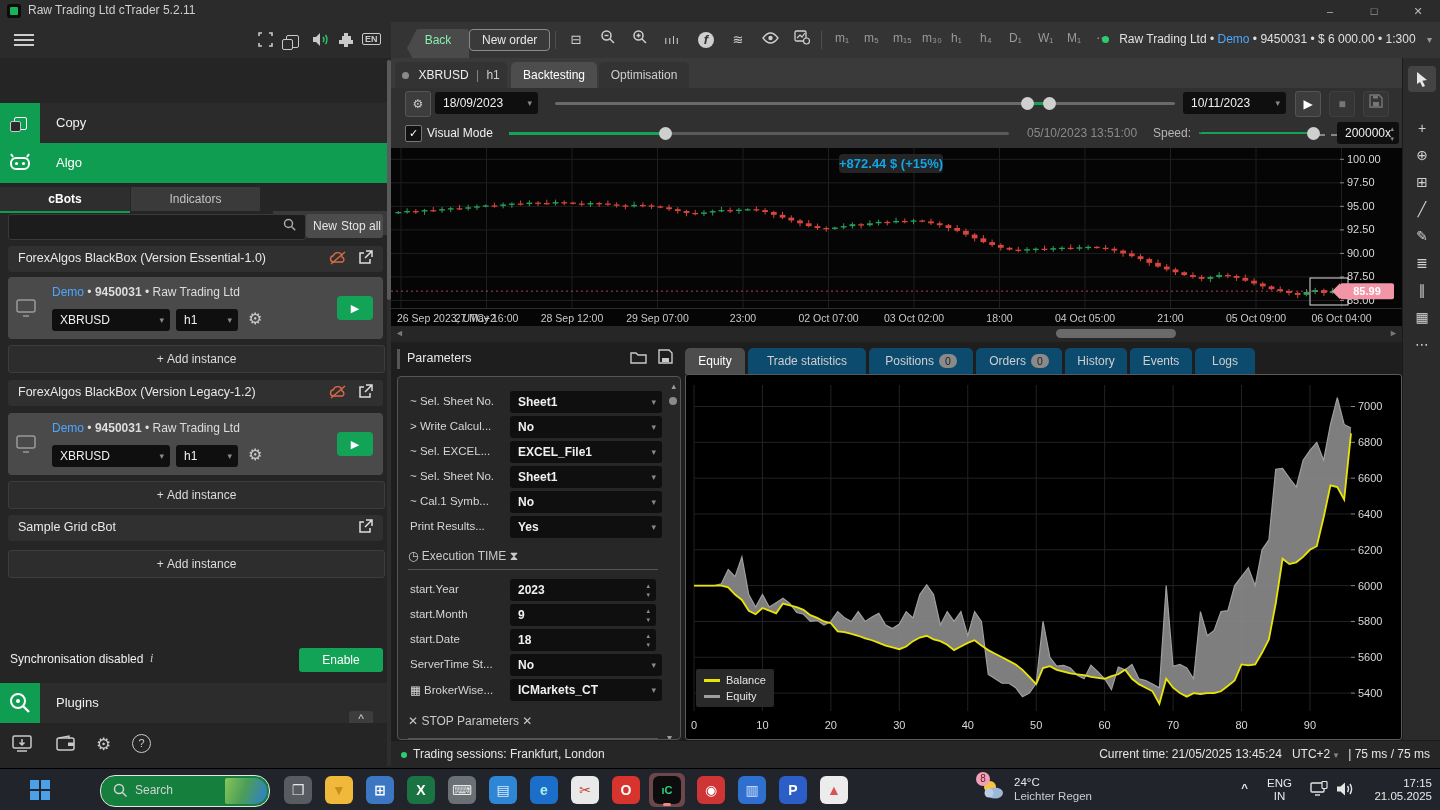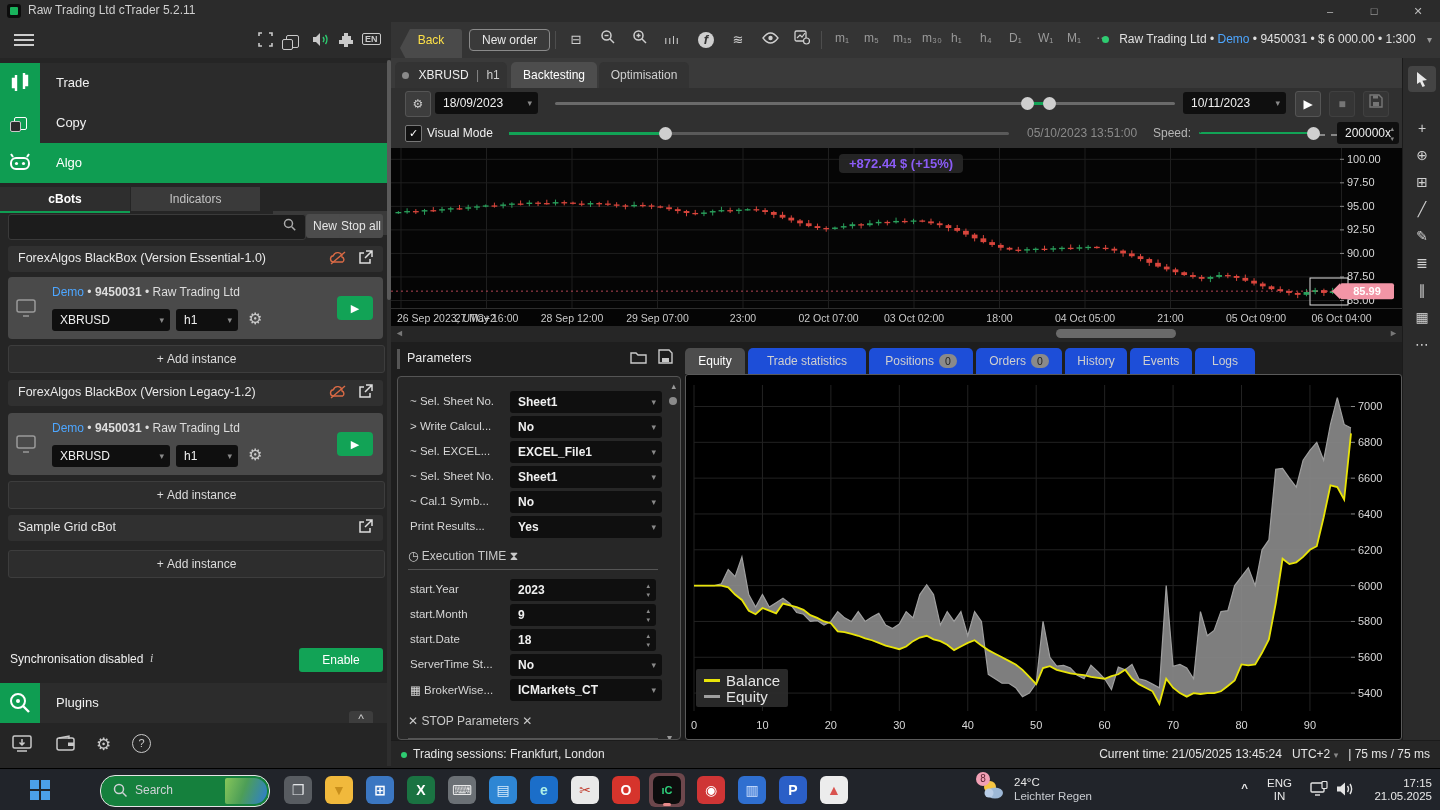--- a/index.html
+++ b/index.html
@@ -13,21 +13,21 @@
   #appicon{position:absolute;left:7px;top:4px;width:14px;height:14px;background:#0c0c0c;border-radius:3px;}
   #appicon i{position:absolute;left:3px;top:3px;width:8px;height:8px;background:#19b35c;border-radius:1px;}
   .wbtn{position:absolute;top:0;width:44px;height:22px;text-align:center;line-height:22px;color:#bbb;font-size:11px;}
   
   #topbar-left{left:0;top:22px;width:391px;height:36px;background:#2b2b2b;}
   #topbar-main{left:391px;top:22px;width:1049px;height:36px;background:#343434;}
   .hamb{position:absolute;left:14px;top:12px;width:20px;height:2px;background:#ccc;box-shadow:0 5px 0 #ccc,0 10px 0 #ccc;}
   .dblsq{position:relative;width:11px;height:11px;border:1.5px solid #c9c9c9;border-radius:2px;}
   .dblsq:after{content:"";position:absolute;left:-5px;top:3px;width:9px;height:9px;border:1.5px solid #c9c9c9;border-radius:2px;background:#2b2b2b;}
   .enbox{border:1.5px solid #c9c9c9;border-radius:2px;font-size:9px;padding:0 2px;color:#c9c9c9;font-weight:bold;}
-  #backbtn{position:absolute;left:9px;top:7px;width:62px;height:38px;background:#4a4a4a;color:#fde047;
+  #backbtn{position:absolute;left:16px;top:7px;width:62px;height:38px;background:#4a4a4a;color:#86efac;
     clip-path:polygon(16% 0,100% 0,100% 100%,16% 100%,0 50%);text-align:center;line-height:22px;border-radius:3px;}
   #neworder{position:absolute;left:78px;top:7px;height:20px;border:1px solid #8a8a8a;border-radius:4px;padding:0 12px;line-height:20px;color:#e8e8e8;background:#3a3a3a;}
   .tbico{position:absolute;top:7px;width:26px;height:22px;text-align:center;line-height:22px;color:#cfcfcf;font-size:13px;}
   .tbsep{position:absolute;top:9px;width:1px;height:18px;background:#4d4d4d;}
   .tf{position:absolute;top:9px;color:#9a9a9a;font-size:12px;}
   #account{position:absolute;right:8px;top:10px;color:#e0e0e0;font-size:12px;white-space:nowrap;}
   #account .dot{display:inline-block;width:7px;height:7px;border-radius:50%;background:#2ecc71;margin-right:7px;}
   #account .demo{color:#4da6ff;}
   #account .car{color:#999;margin-left:8px;font-size:10px;}
   
@@ -62,42 +62,42 @@
   .mtab{position:absolute;top:4px;height:26px;line-height:26px;border-radius:5px 5px 0 0;color:#cfcfcf;text-align:center;}
   .mtab.active{background:#4d4d4d;color:#fff;}
   #ctrlrow{left:391px;top:88px;width:1011px;height:30px;background:#303030;}
   #visrow{left:391px;top:118px;width:1011px;height:30px;background:#303030;}
   .sqbtn{position:absolute;width:24px;height:24px;background:#3d3d3d;border:1px solid #555;border-radius:3px;text-align:center;line-height:24px;color:#ccc;}
   .track{position:absolute;height:3px;background:#5a5a5a;border-radius:2px;}
   .knob{position:absolute;width:13px;height:13px;border-radius:50%;background:#cfcfcf;top:-5px;}
   .spin{position:absolute;height:22px;background:#0f0f0f;border-radius:3px;color:#f0f0f0;line-height:22px;}
   .spin .ar{position:absolute;right:5px;top:0;height:22px;color:#888;font-size:7px;line-height:10px;padding-top:2px;}
   #chart{left:391px;top:148px;width:1011px;height:160px;background:#050505;overflow:hidden;}
-  #annot{position:absolute;left:448px;top:6px;background:rgba(40,40,40,.9);border-radius:4px;color:#8b5cf6;font-weight:bold;font-size:13px;padding:2px 10px;}
+  #annot{position:absolute;left:448px;top:6px;background:rgba(40,40,40,.9);border-radius:4px;color:#0ea5e9;font-weight:bold;font-size:13px;padding:2px 0;}
   #xaxis{left:391px;top:308px;width:1011px;height:18px;background:#050505;border-top:1px solid #2e2e2e;overflow:hidden;}
   .xlab{position:absolute;top:3px;color:#c9c9c9;font-size:10.5px;white-space:nowrap;}
   #hscroll{left:391px;top:326px;width:1011px;height:16px;background:#262626;}
   #hthumb{position:absolute;left:665px;top:3px;width:120px;height:9px;background:#6a6a6a;border-radius:5px;}
   .harr{position:absolute;top:2px;color:#777;font-size:9px;}
   
   #params-h{left:395px;top:346px;width:286px;height:26px;}
   #params-h .t{position:absolute;left:12px;top:5px;color:#e8e8e8;font-size:12.5px;}
   #params-h .bar{position:absolute;left:2px;top:3px;width:3px;height:20px;background:#555;}
   #param-body{left:397px;top:376px;width:282px;height:362px;background:#272727;border:1px solid #555;border-radius:4px;overflow:hidden;}
   .prow-l{position:absolute;left:12px;width:96px;color:#d5d5d5;font-size:11.5px;}
   .psec{position:absolute;left:10px;color:#c9c9c9;font-size:12px;}
   .pdiv{position:absolute;left:10px;width:250px;height:1px;background:#555;}
   
   #eqtabs{left:685px;top:346px;width:715px;height:28px;}
-  .etab{position:absolute;top:2px;height:26px;line-height:26px;border-radius:5px 5px 0 0;background:#1d4ed8;color:#cfcfcf;text-align:center;font-size:12px;}
+  .etab{position:absolute;top:2px;height:26px;line-height:26px;border-radius:5px 5px 0 0;background:#0c4a6e;color:#cfcfcf;text-align:center;font-size:12px;}
   .etab.active{background:#4d4d4d;color:#fff;}
   .badge{display:inline-block;background:#8a8a8a;color:#222;border-radius:8px;padding:0 6px;font-size:10.5px;line-height:14px;margin-left:5px;}
   #eqbox{left:685px;top:374px;width:715px;height:364px;background:#000;border:1px solid #5a5a5a;border-radius:3px;}
   #eqlegend{position:absolute;left:10px;bottom:32px;background:rgba(45,45,45,.92);padding:3px 8px;border-radius:2px;}
-  #eqlegend .r{display:flex;align-items:center;height:16px;color:#e5e5e5;font-size:15px;}
+  #eqlegend .r{display:flex;align-items:center;height:16px;color:#e5e5e5;font-size:11px;}
   #eqlegend .sw{display:inline-block;width:16px;height:3px;margin-right:6px;}
   
   #statusbar{left:391px;top:740px;width:1049px;height:28px;background:#262626;border-top:1px solid #1b1b1b;}
   #statusbar .dot{display:inline-block;width:6px;height:6px;border-radius:50%;background:#2ecc71;margin-right:6px;}
   
   #taskbar{left:0;top:768px;width:1440px;height:42px;background:#21242a;border-top:1px solid #000;}
   #searchpill{position:absolute;left:100px;top:6px;width:168px;height:30px;background:#15803d;border:1px solid #e5e5e5;border-radius:15px;color:#cfd2d6;}
   #searchimg{position:absolute;right:2px;top:2px;width:42px;height:26px;border-radius:2px 13px 13px 2px;background:linear-gradient(110deg,#86c65a 0%,#4d9e57 45%,#2d7dd2 100%);}
   .tapp{position:absolute;top:7px;width:28px;height:28px;border-radius:6px;text-align:center;line-height:28px;font-weight:bold;font-size:14px;}
   #icm-wrap{position:absolute;top:4px;width:36px;height:34px;background:#6d474c;border-radius:6px;}
@@ -200,28 +200,20 @@
       <span>Raw Trading Ltd</span>
       <span> • </span><span class="demo">Demo</span>
       <span> • </span><span>9450031</span>
       <span> • </span><span>$ 6 000.00</span>
       <span> • </span><span>1:300</span>
       <span class="car">▾</span>
     </div>
   </div>
 
   <div id="sidebar" class="abs">
-    <div class="navitem" style="top:5px;background:#2b2b2b;">
-      <div class="navico">
-        <svg width="40" height="40" viewBox="0 0 40 40">
-            <path d="M16 12v16M16 16h-3v8h3zM24 10v16M24 13h3v9h-3z" stroke="#fff" stroke-width="2.4" fill="#fff"></path>
-          </svg>
-      </div>
-      <div class="navlbl">Trade</div>
-    </div>
     <div class="navitem" style="top:45px;background:#2b2b2b;">
       <div class="navico" style="display:flex;align-items:center;justify-content:center;">
           <div class="dblsq" style="border-color:#fff;"></div>
         </div>
       <div class="navlbl">Copy</div>
     </div>
     <div class="navitem" style="top:85px;background:#0f9d52;">
       <div class="navico">
         <svg width="40" height="40" viewBox="0 0 40 40">
             <rect x="11" y="15" width="18" height="11" rx="5" fill="none" stroke="#fff" stroke-width="2"></rect>

